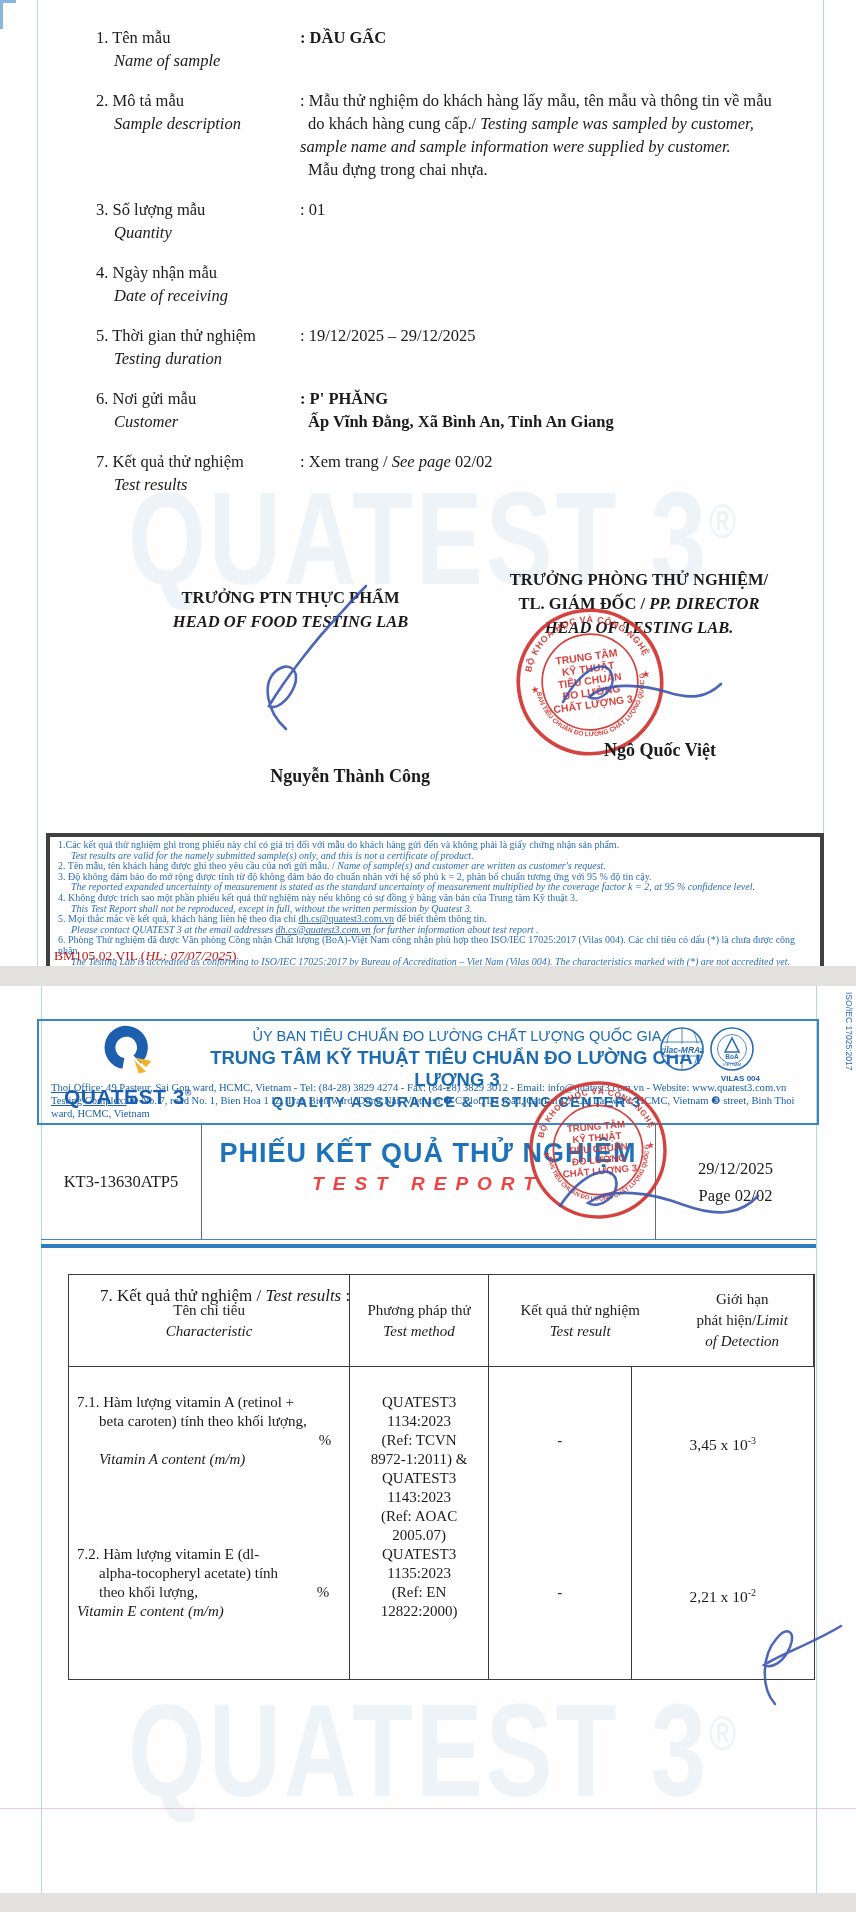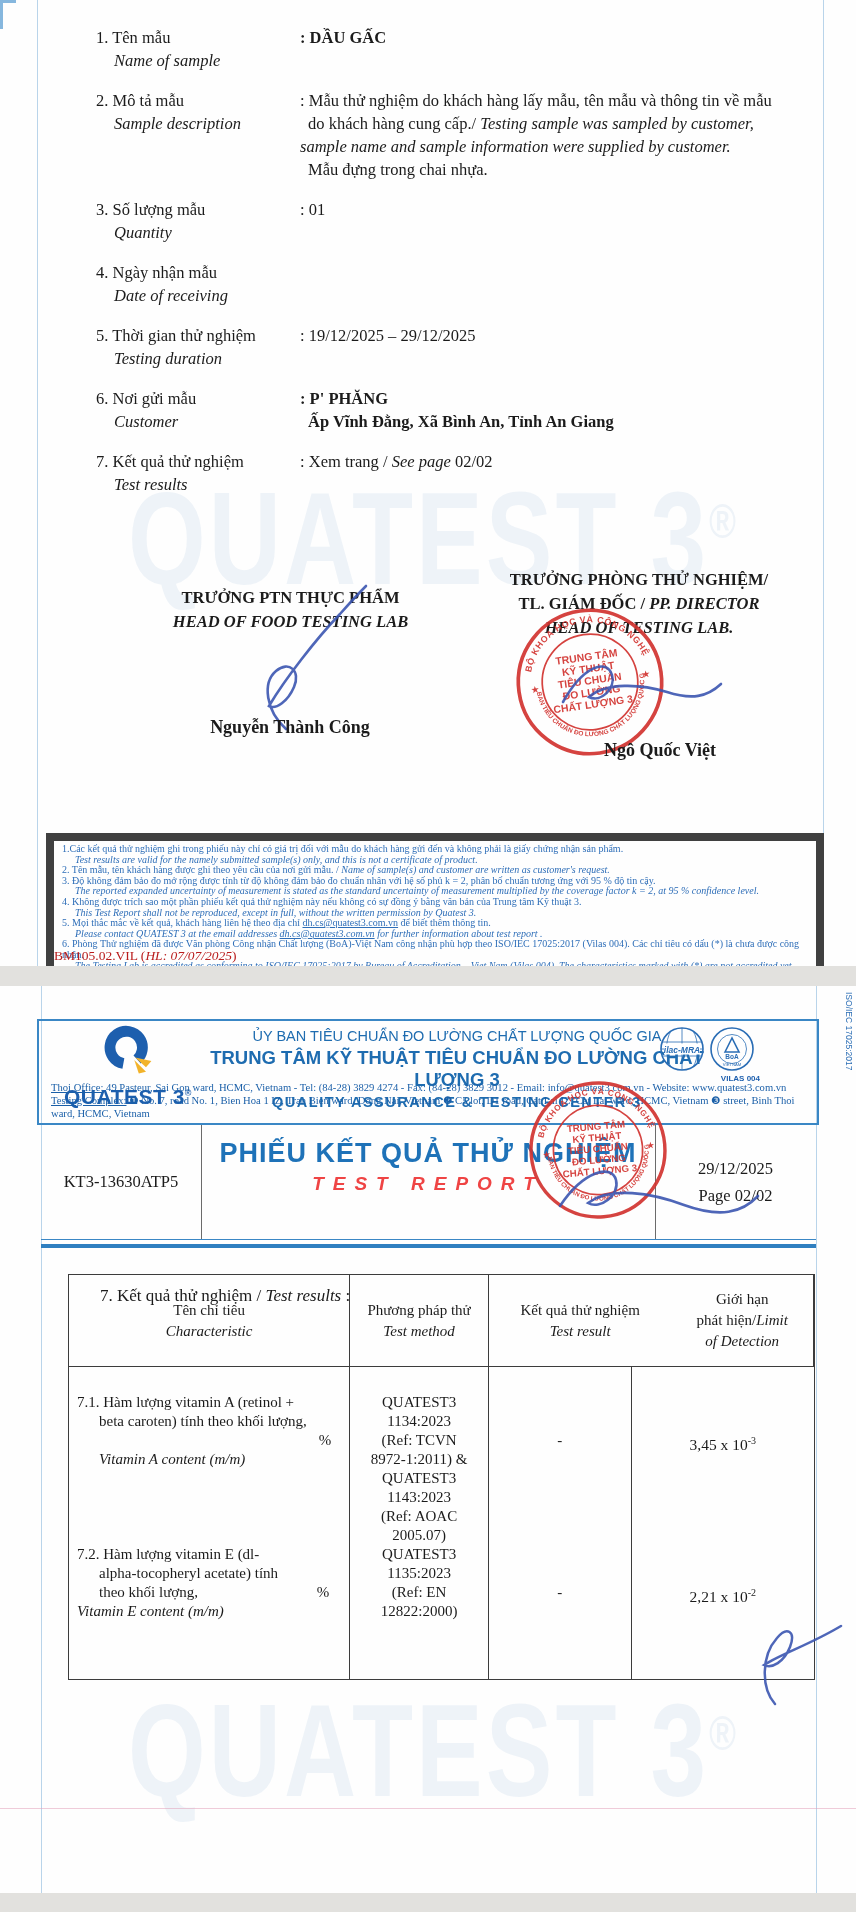--- a/index.html
+++ b/index.html
@@ -19,42 +19,42 @@
   .items{position:absolute;left:96px;top:26px;width:716px;font-size:16.5px;line-height:23px;}
   .item{display:grid;grid-template-columns:204px 1fr;margin-bottom:17px;}
   .lab-en{padding-left:18px;font-style:italic;}
   .ind8{padding-left:8px;}
 
   
   .sigblock{position:absolute;text-align:center;font-weight:bold;font-size:16.5px;line-height:24px;}
   .sig-left{left:118px;top:586px;width:345px;}
   .sig-right{left:448px;top:568px;width:382px;}
   .sig-name{position:absolute;text-align:center;font-weight:bold;font-size:18px;}
-  .name-left{left:150px;top:717px;width:280px;}
+  .name-left{left:150px;top:766px;width:280px;text-align:right;}
   .name-right{left:545px;top:740px;width:230px;}
   .sigsvg{position:absolute;}
   .sig1{left:252px;top:583px;width:118px;height:150px;}
   .sig2{left:553px;top:640px;width:172px;height:95px;}
   .sig3{left:733px;top:628px;width:112px;height:96px;}
   .sig4{left:548px;top:160px;width:216px;height:106px;}
   .stamp{position:absolute;opacity:.92;}
   .stamp1{left:514px;top:606px;width:152px;height:152px;transform:rotate(-8deg);}
   .stamp2{left:527px;top:93px;width:142px;height:142px;transform:rotate(-5deg);}
 
   
   .wm{position:absolute;font-family:"Liberation Sans",sans-serif;font-weight:bold;
       font-size:98px;letter-spacing:3px;color:rgba(45,110,175,0.075);white-space:nowrap;
       transform:scale(1.02,1.35);transform-origin:left top;}
   .wm sup{font-size:36px;}
   .wm1{left:128px;top:462px;}
   .wm2{left:128px;top:688px;}
 
   
   .notes{position:absolute;left:46px;top:833px;width:778px;box-sizing:border-box;
-         border:8px solid #404040;padding:3px 8px 4px;font-size:10px;line-height:10.6px;
+         border:4px solid #404040;padding:3px 8px 4px;font-size:10px;line-height:10.6px;
          color:#2e6eb8;}
   .notes .ind{padding-left:13px;}
   .form-code{position:absolute;left:54px;top:948px;font-size:13.5px;color:#b91c1c;}
 
   
   .hdr-box{position:absolute;left:37px;top:33px;width:782px;height:106px;
            border:2px solid #3a87c5;box-sizing:border-box;}
   .logo{position:absolute;left:14px;top:4px;width:150px;text-align:center;}
   .logo-text{font-family:"Liberation Sans",sans-serif;font-weight:bold;font-size:21px;
              color:#1d5fae;letter-spacing:.5px;line-height:20px;}

